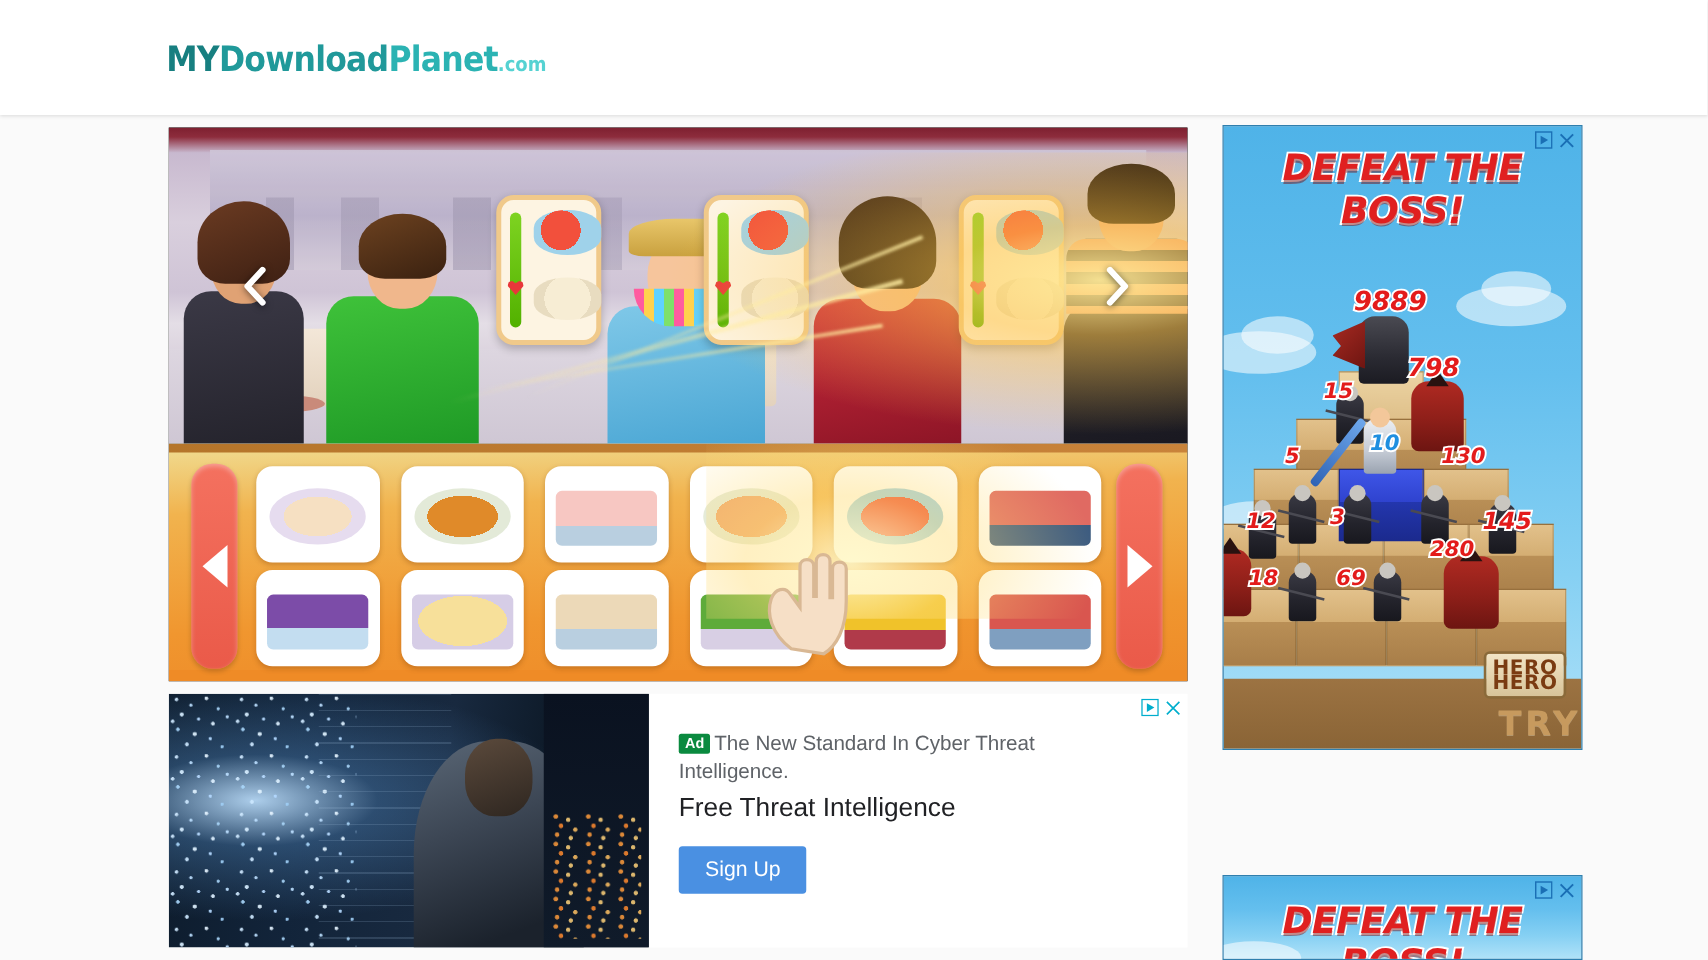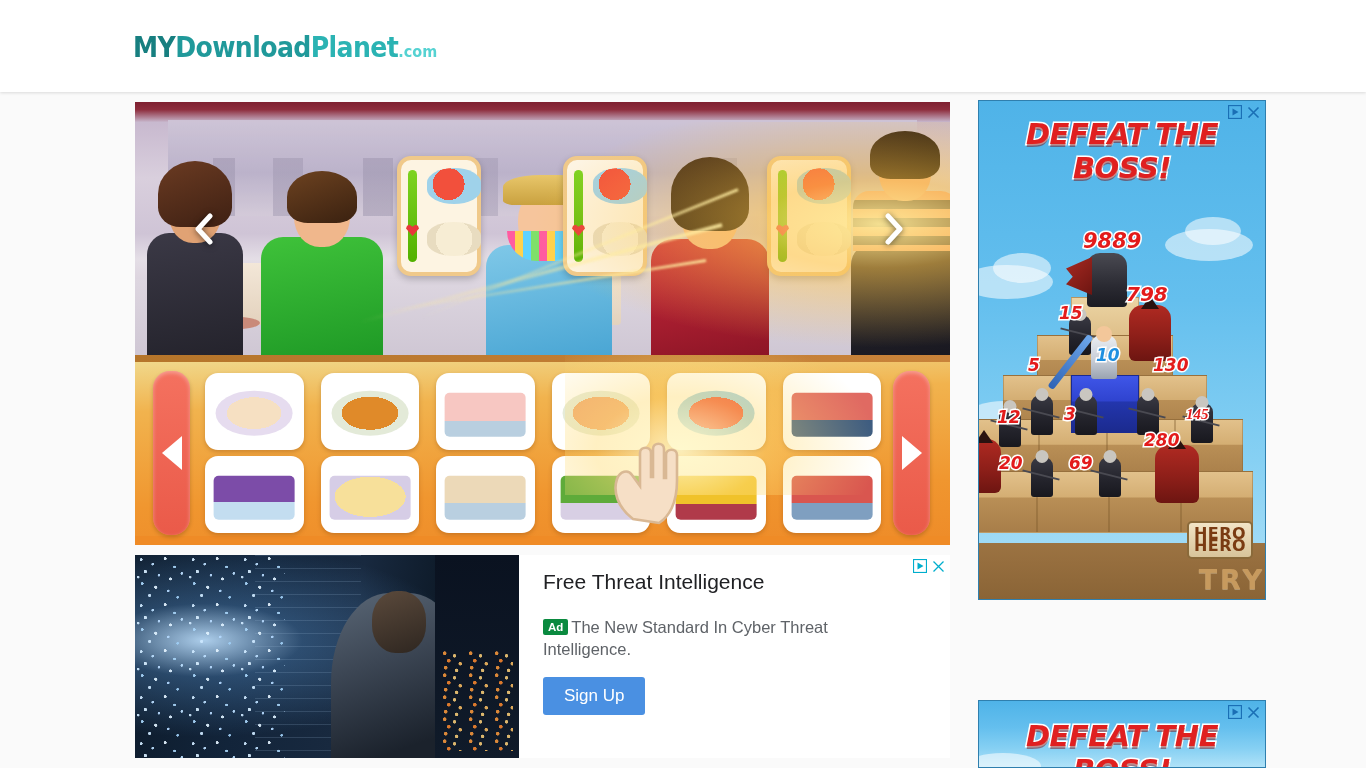--- a/index.html
+++ b/index.html
@@ -635,24 +635,24 @@
       <svg class="adc-tri" width="14" height="14" viewBox="0 0 14 14" aria-hidden="true">
         <rect x="0.5" y="0.5" width="13" height="13" fill="none" stroke="#00aecd" stroke-width="1.2"></rect>
         <polygon points="4.5,3.5 10.5,7 4.5,10.5" fill="#00aecd"></polygon>
       </svg>
       <svg class="adc-x" width="13" height="13" viewBox="0 0 13 13" aria-hidden="true">
         <path d="M1.5 1.5 L11.5 11.5 M11.5 1.5 L1.5 11.5" stroke="#00aecd" stroke-width="1.3"></path>
       </svg>
     </div>
 
     <div id="ad-bottom-body">
-      <div id="ad-headline">Free Threat Intelligence</div>
       <div id="ad-desc">
         <span class="ad-badge">Ad</span><span>The New Standard In Cyber Threat Intelligence.</span>
       </div>
+      <div id="ad-headline">Free Threat Intelligence</div>
       <button id="ad-signup">Sign Up</button>
     </div>
   </div>
 
   <div class="boss-ad" id="ad-side-1">
     <div class="adchoices">
       <svg class="adc-tri" width="14" height="14" viewBox="0 0 14 14" aria-hidden="true">
         <rect x="0.5" y="0.5" width="13" height="13" fill="none" stroke="#1a6fb5" stroke-width="1.3"></rect>
         <polygon points="4.5,3.5 10.5,7 4.5,10.5" fill="#1a6fb5"></polygon>
       </svg>
@@ -725,23 +725,23 @@
 
     <div id="boss-numbers">
         <div class="num" style="left: 104px; top: 128px; font-size: 21px;">9889</div>
         <div class="num" style="left: 147px; top: 181px; font-size: 20px;">798</div>
         <div class="num" style="left: 80px; top: 202px; font-size: 17px;">15</div>
         <div class="num blue" style="left: 117px; top: 244px; font-size: 17px;">10</div>
         <div class="num" style="left: 49px; top: 254px; font-size: 17px;">5</div>
         <div class="num" style="left: 174px; top: 254px; font-size: 17px;">130</div>
         <div class="num" style="left: 18px; top: 306px; font-size: 17px;">12</div>
         <div class="num" style="left: 85px; top: 303px; font-size: 17px;">3</div>
-        <div class="num" style="left: 207px; top: 305px; font-size: 15px; font-family: Liberation Serif, serif;">145</div>
+        <div class="num" style="left: 207px; top: 305px; font-size: 19px;">145</div>
         <div class="num" style="left: 165px; top: 329px; font-size: 17px;">280</div>
-        <div class="num" style="left: 20px; top: 352px; font-size: 17px;">20</div>
+        <div class="num" style="left: 20px; top: 352px; font-size: 17px;">18</div>
         <div class="num" style="left: 90px; top: 352px; font-size: 17px;">69</div>
       </div>
   </div>
 
   <div class="boss-ad" id="ad-side-2">
     <div class="adchoices">
       <svg class="adc-tri" width="14" height="14" viewBox="0 0 14 14" aria-hidden="true">
         <rect x="0.5" y="0.5" width="13" height="13" fill="none" stroke="#1a6fb5" stroke-width="1.3"></rect>
         <polygon points="4.5,3.5 10.5,7 4.5,10.5" fill="#1a6fb5"></polygon>
       </svg>

